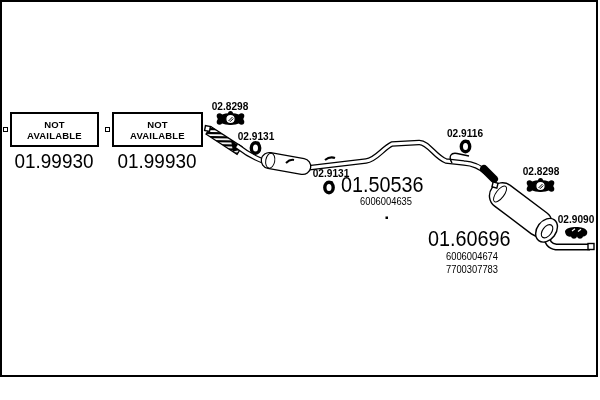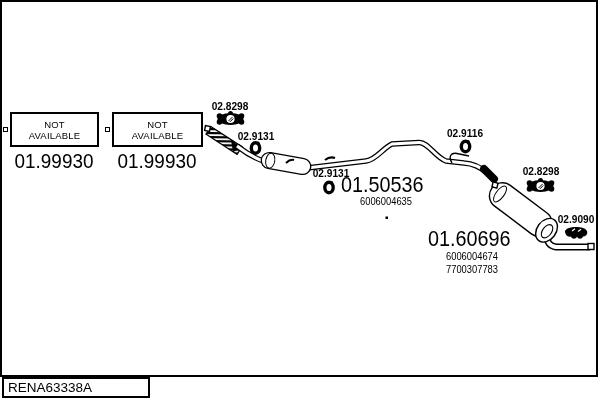--- a/index.html
+++ b/index.html
@@ -4,21 +4,21 @@
 <style>
   html,body{margin:0;padding:0;background:#fff;}
   #stage{position:relative;width:600px;height:400px;background:#fff;overflow:hidden;
          font-family:"Liberation Sans",sans-serif;color:#000;}
   #frame{position:absolute;left:0;top:0;width:598px;height:377px;
          border:2px solid #000;box-sizing:border-box;}
   #diagram-svg{position:absolute;left:0;top:0;width:600px;height:400px;}
   .lbl{position:absolute;color:#000;white-space:nowrap;line-height:1.05;}
   .na-box{position:absolute;width:89px;height:35px;border:2px solid #000;box-sizing:border-box;
           display:flex;align-items:center;justify-content:center;text-align:center;}
-  .na-text{font-size:9.5px;font-weight:normal;white-space:pre-line;letter-spacing:.2px;line-height:11px;}
+  .na-text{font-size:9.5px;font-weight:bold;white-space:pre-line;letter-spacing:.2px;line-height:11px;}
   .conn-sq{position:absolute;width:5px;height:5px;border:1.5px solid #000;box-sizing:border-box;background:#fff;}
   .bigref{font-size:21px;transform:scaleX(.9);}
   .bigref.c{width:92px;text-align:center;transform-origin:center;}
   .bigref.l{transform-origin:left center;font-size:22px;}
   .code{font-size:11.5px;font-weight:bold;width:60px;text-align:center;
         transform:scaleX(.88);transform-origin:center;}
   .oem{font-size:11px;transform:scaleX(.85);transform-origin:left center;}
   #rena-box{position:absolute;left:2px;top:377px;width:148px;height:21px;
             border:2px solid #000;box-sizing:border-box;background:#fff;
             font-size:13.5px;padding:1px 0 0 4px;}
@@ -143,16 +143,13 @@
   <div class="lbl oem" style="left:446px;top:251px;">6006004674</div>
   <div class="lbl oem" style="left:446px;top:264px;">7700307783</div>
 
   <div class="lbl code" style="left:200px;top:100px;">02.8298</div>
   <div class="lbl code" style="left:226px;top:130px;">02.9131</div>
   <div class="lbl code" style="left:301px;top:167px;">02.9131</div>
   <div class="lbl code" style="left:435px;top:127px;">02.9116</div>
   <div class="lbl code" style="left:511px;top:165px;">02.8298</div>
   <div class="lbl code" style="left:546px;top:213px;">02.9090</div>
 
-  <div id="rena-box">
-    <span>RENA63338A</span>
-  </div>
 </div>
 
 </body></html>

